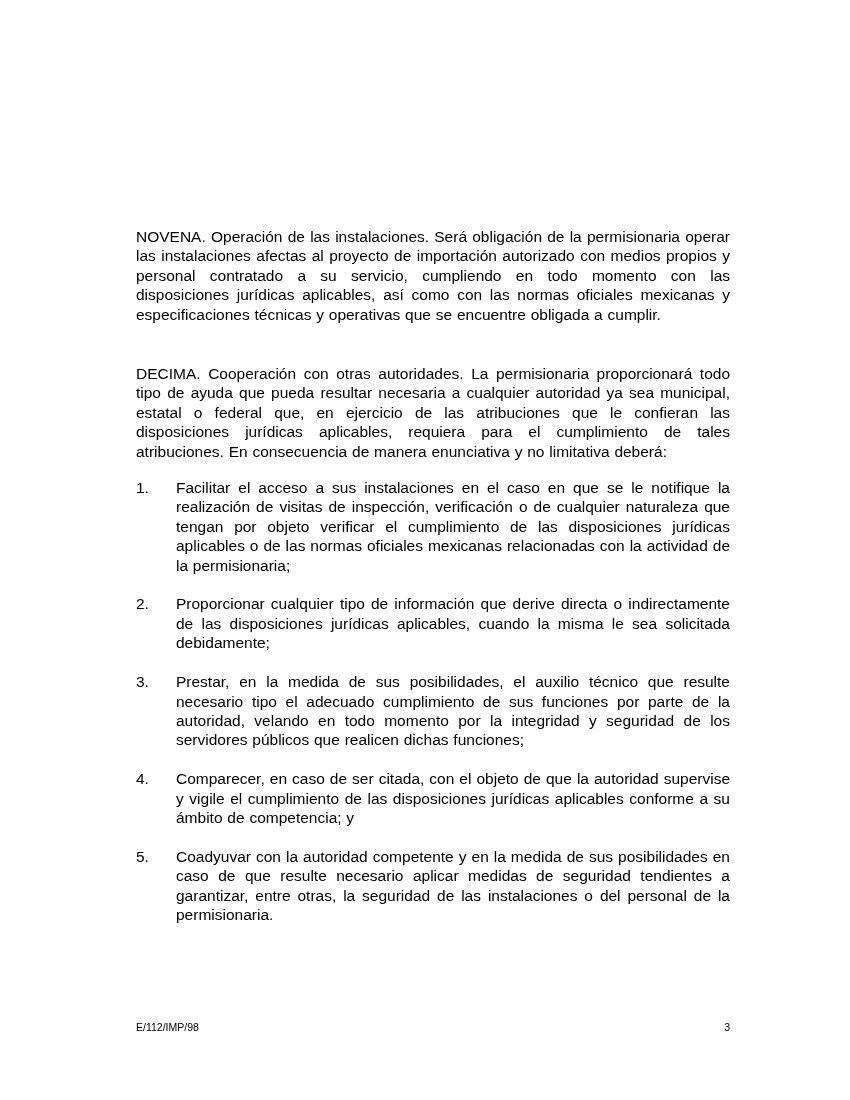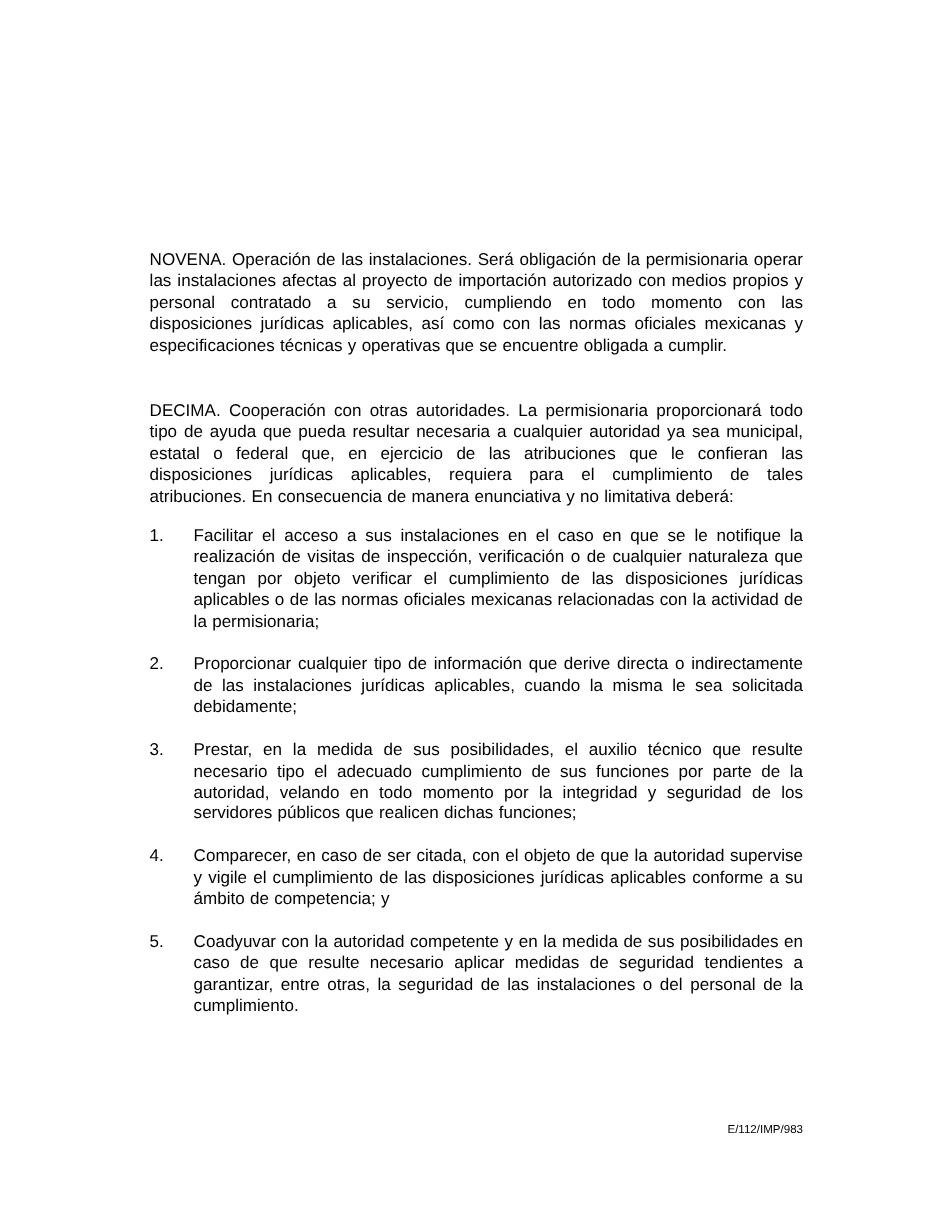--- a/index.html
+++ b/index.html
@@ -45,21 +45,21 @@
   .item-text {
     flex: 1 1 auto;
     text-align: justify;
   }
   .footer {
     position: absolute;
     left: 136px;
     top: 1021px;
     width: 594px;
     display: flex;
-    justify-content: flex-end;
+    justify-content: space-between;
     font-size: 10.5px;
     line-height: 13px;
   }
 </style>
 </head>
 <body>
 
 <div class="page">
 
   <div class="content">
@@ -70,36 +70,36 @@
 
     <div class="num-list">
 
       <div class="item">
         <span class="item-number">1.</span>
         <div class="item-text">Facilitar el acceso a sus instalaciones en el caso en que se le notifique la realización de visitas de inspección, verificación o de cualquier naturaleza que tengan por objeto verificar el cumplimiento de las disposiciones jurídicas aplicables o de las normas oficiales mexicanas relacionadas con la actividad de la permisionaria;</div>
       </div>
 
       <div class="item">
         <span class="item-number">2.</span>
-        <div class="item-text">Proporcionar cualquier tipo de información que derive directa o indirectamente de las instalaciones jurídicas aplicables, cuando la misma le sea solicitada debidamente;</div>
+        <div class="item-text">Proporcionar cualquier tipo de información que derive directa o indirectamente de las disposiciones jurídicas aplicables, cuando la misma le sea solicitada debidamente;</div>
       </div>
 
       <div class="item">
         <span class="item-number">3.</span>
         <div class="item-text">Prestar, en la medida de sus posibilidades, el auxilio técnico que resulte necesario tipo el adecuado cumplimiento de sus funciones por parte de la autoridad, velando en todo momento por la integridad y seguridad de los servidores públicos que realicen dichas funciones;</div>
       </div>
 
       <div class="item">
         <span class="item-number">4.</span>
         <div class="item-text">Comparecer, en caso de ser citada, con el objeto de que la autoridad supervise y vigile el cumplimiento de las disposiciones jurídicas aplicables conforme a su ámbito de competencia; y</div>
       </div>
 
       <div class="item">
         <span class="item-number">5.</span>
-        <div class="item-text">Coadyuvar con la autoridad competente y en la medida de sus posibilidades en caso de que resulte necesario aplicar medidas de seguridad tendientes a garantizar, entre otras, la seguridad de las instalaciones o del personal de la cumplimiento.</div>
+        <div class="item-text">Coadyuvar con la autoridad competente y en la medida de sus posibilidades en caso de que resulte necesario aplicar medidas de seguridad tendientes a garantizar, entre otras, la seguridad de las instalaciones o del personal de la permisionaria.</div>
       </div>
 
     </div>
   </div>
 
   <div class="footer">
     <span>E/112/IMP/98</span>
     <span>3</span>
   </div>
 

